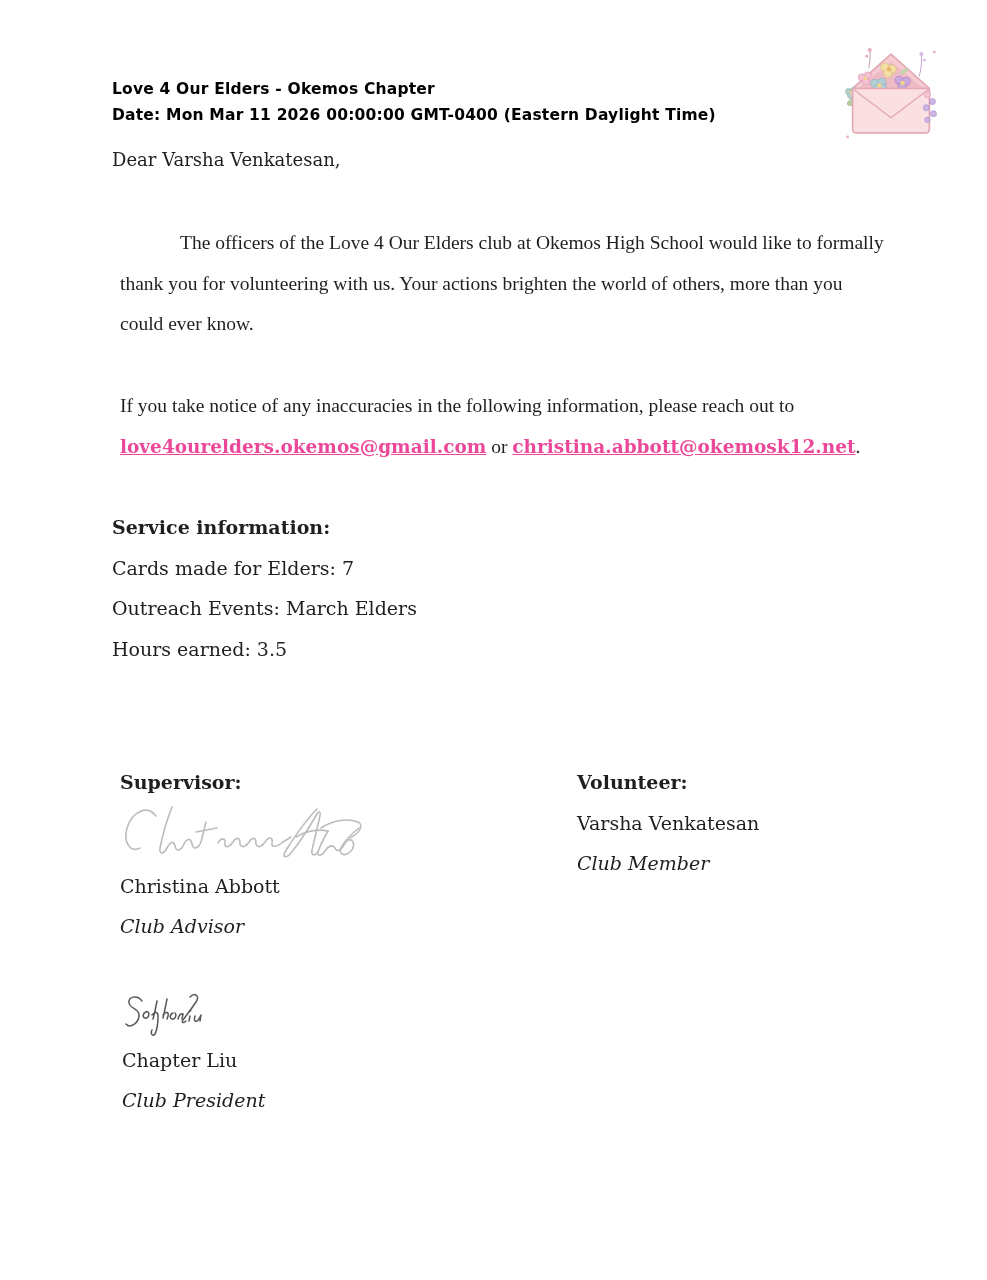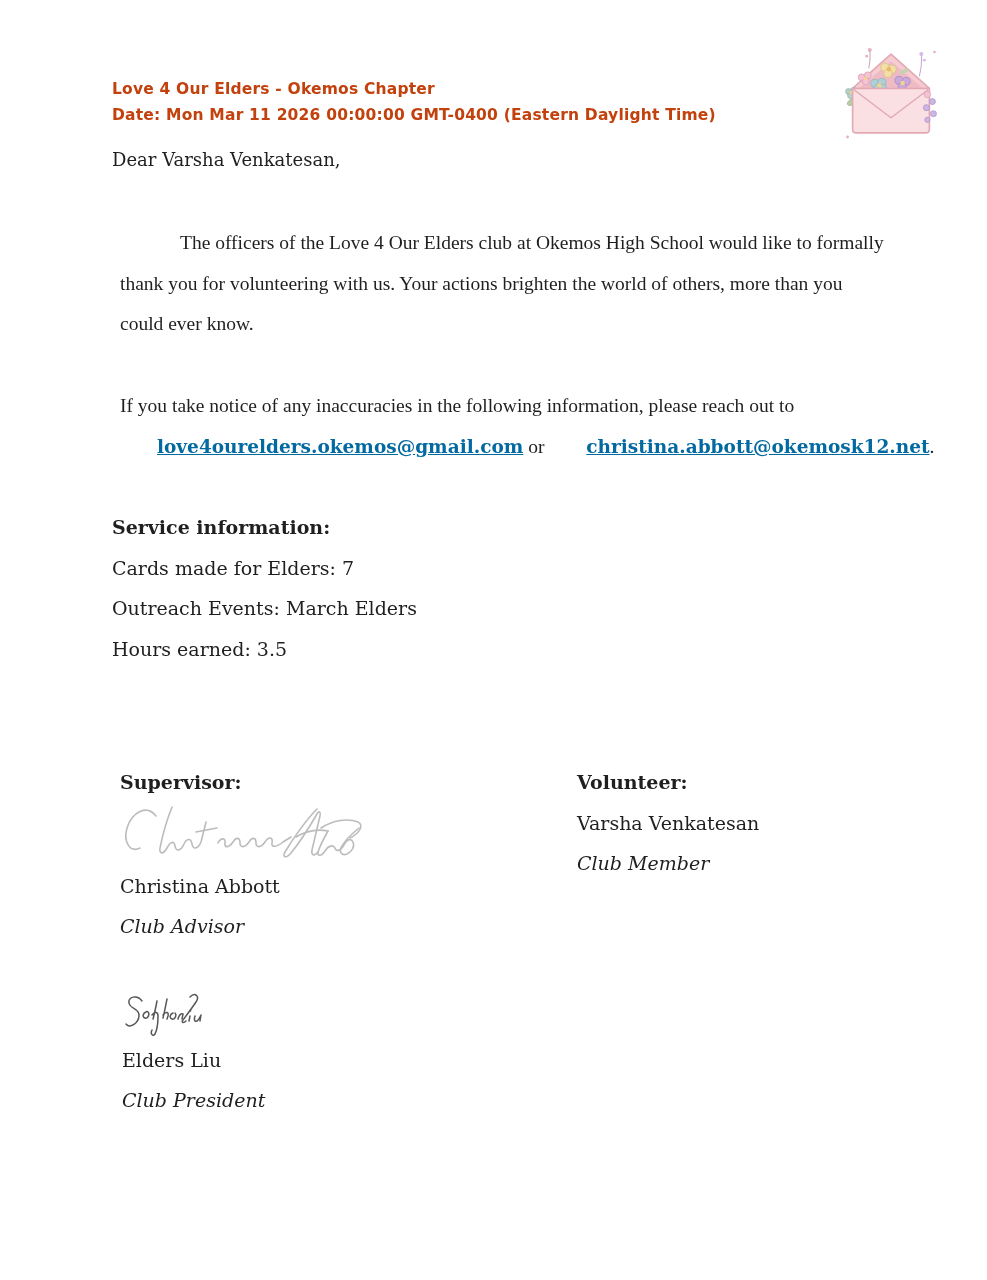--- a/index.html
+++ b/index.html
@@ -1,33 +1,33 @@
 <!DOCTYPE html>
 <html><head>
 <meta charset="utf-8">
 <style>
   html,body{margin:0;padding:0;background:#ffffff;}
   body{width:987px;height:1280px;position:relative;font-family:"Liberation Serif",serif;color:#1f1f1f;overflow:hidden;}
   .page{position:absolute;left:0;top:0;width:987px;height:1280px;background:#ffffff;}
 
   
   .hdr{position:absolute;left:112px;top:76px;font-family:"DejaVu Sans",sans-serif;
-       font-size:15.5px;font-weight:600;line-height:26px;color:#c2410c;letter-spacing:.2px;}
+       font-size:15.5px;font-weight:600;line-height:26px;color:#000000;letter-spacing:.2px;}
   .envelope{position:absolute;left:840px;top:44px;width:102px;height:96px;}
 
   
   .serif-g{font-family:"DejaVu Serif",serif;}
   .serif-t{font-family:"Liberation Serif",serif;}
   .salutation{position:absolute;left:112px;top:149px;font-size:18px;}
   .para{position:absolute;left:120px;width:800px;font-size:19.5px;}
   .p1{top:223px;}
   .p2{top:386px;}
   .pline{line-height:40.5px;white-space:nowrap;}
   .indent{text-indent:60px;}
-  a.email{font-family:"DejaVu Serif",serif;font-weight:bold;color:#0369a1;text-decoration:underline;font-size:18.5px;margin-left:37px;}
+  a.email{font-family:"DejaVu Serif",serif;font-weight:bold;color:#ec4899;text-decoration:underline;font-size:18.5px;}
 
   
   .service{position:absolute;left:112px;top:507px;font-family:"DejaVu Serif",serif;font-size:19px;}
   .service .svc-line{line-height:40.5px;white-space:nowrap;}
   .svc-heading{font-weight:bold;}
 
   
   .sig-col{position:absolute;font-family:"DejaVu Serif",serif;font-size:19px;}
   .supervisor{left:120px;top:762px;width:430px;}
   .volunteer{left:577px;top:762px;width:330px;}
@@ -165,17 +165,17 @@
         <path d="M20,13 C15,6 6,9 7,15 C8,21 17,20 17,27 C17,35 8,41 4,36"></path>
         <path d="M24,24 C21,25 20,29 23,30 C26,31 28,26 26,24 C25,23 24,23.5 24,24"></path>
         <path d="M31,31 C33,24 34,18 35,13 M30,27 C33,23 36,24 36,28 C36,35 35,42 33,46 C31,49 28,46 30,42"></path>
         <path d="M41,30 C43,22 44,16 45,11 M41,27 C44,23 47,24 46,28 L45,31"></path>
         <path d="M51,25 C48,26 47,30 50,31 C53,32 55,27 53,25 M56,31 C57,27 59,25 61,26 L60,31"></path>
         <path d="M68,9 C73,4 78,8 74,14 C70,20 64,28 61,32 C59,34 61,36 64,33"></path>
         <path d="M68,28 L67,33 M68.5,23 L68.5,22"></path>
         <path d="M73,28 C72,31 72,34 75,33 C77,32 78,29 79,27 L78,33"></path>
       </g>
     </svg>
-    <div class="sig-name">Elders Liu</div>
+    <div class="sig-name">Chapter Liu</div>
     <div class="sig-title">Club President</div>
   </div>
 
 </div>
 
 </body></html>

